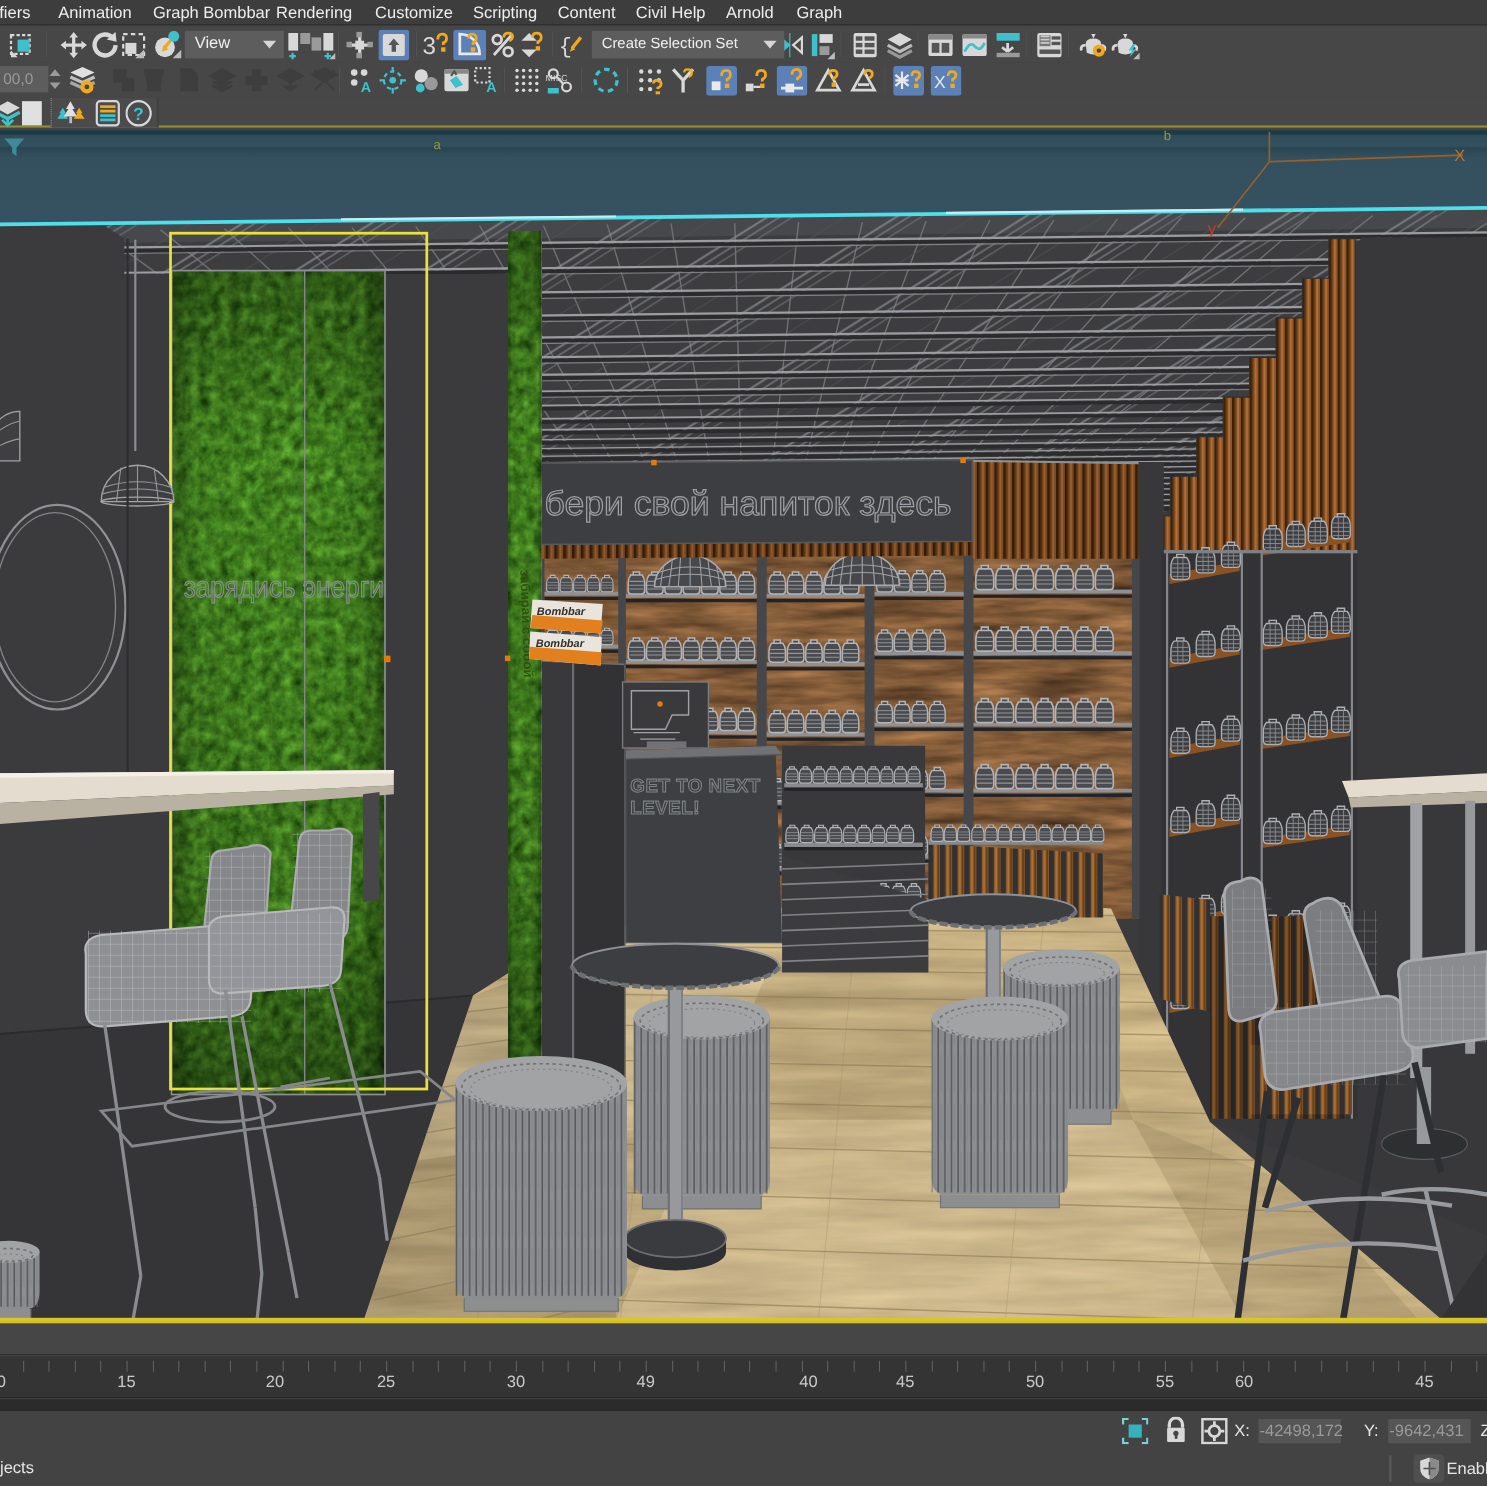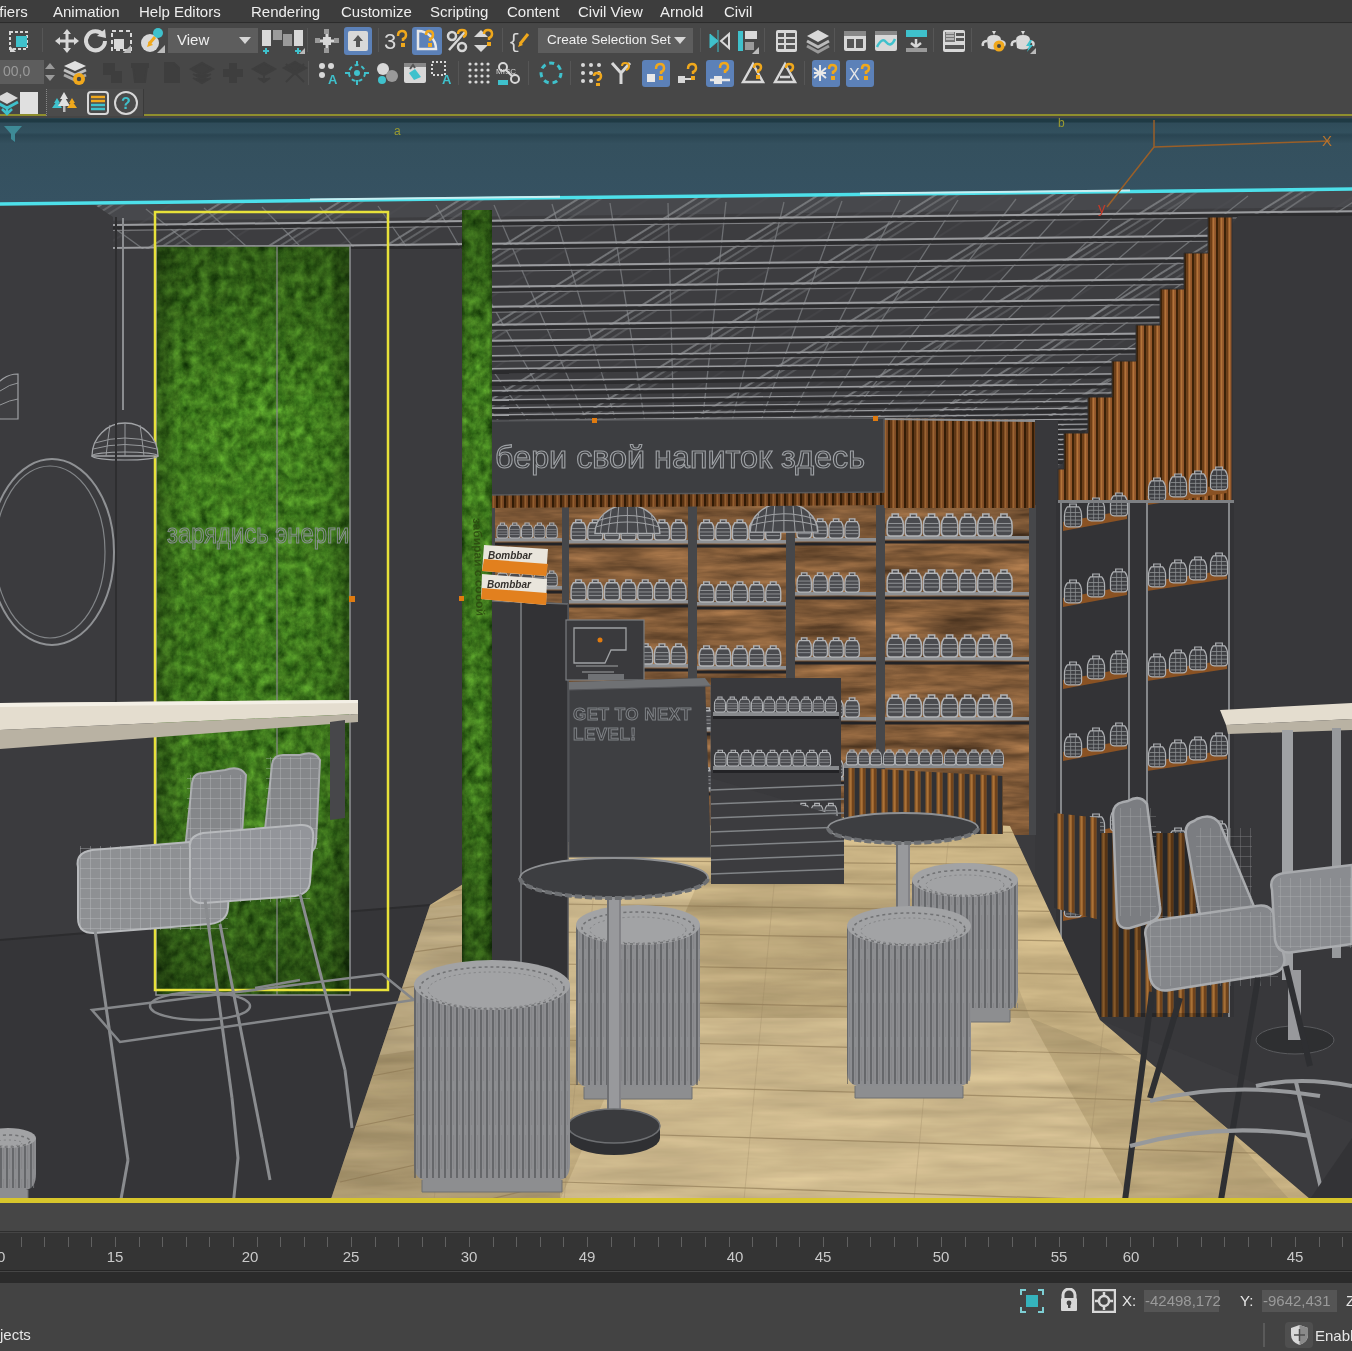--- a/index.html
+++ b/index.html
@@ -18,28 +18,28 @@
 #ruler .num{position:absolute;top:15px;color:#c9c9c9;font-size:15px;transform:translateX(-50%)}
 #darkstrip{position:absolute;left:0;top:1272px;width:1352px;height:11px;background:#2b2b2b}
 #status{position:absolute;left:0;top:1283px;width:1352px;height:68px;background:#434343}
 #status .lbl{position:absolute;color:#e6e6e6;font-size:15px}
 #status .box{position:absolute;background:#555555;color:#9a9a9a;font-size:15px;line-height:21px;padding-left:1px;height:22px}
 </style></head><body>
 <div id="root">
 <div id="menubar">
   <span style="left:-4px">ifiers</span>
   <span style="left:53px">Animation</span>
-  <span style="left:139px">Help Editors</span>
+  <span style="left:139px">Graph Bombbar</span>
   <span style="left:251px">Rendering</span>
   <span style="left:341px">Customize</span>
   <span style="left:430px">Scripting</span>
   <span style="left:507px">Content</span>
-  <span style="left:578px">Civil View</span>
+  <span style="left:578px">Civil Help</span>
   <span style="left:660px">Arnold</span>
-  <span style="left:724px">Civil</span>
+  <span style="left:724px">Graph</span>
 </div>
 <div id="tb1"></div>
     <div id="tb2"></div>
     <div id="tb3"></div>
     <svg class="ic" style="left:-14px;top:28px" width="26" height="26" viewBox="0 0 26 26">
       <rect x="-8" y="4" width="16" height="16" fill="none" stroke="#d8d8d8" stroke-width="2" stroke-dasharray="3 2"></rect>
       <rect x="2" y="8" width="10" height="10" fill="#3fc1cc"></rect>
     </svg>
     <svg class="ic" style="left:8px;top:28px" width="26" height="26" viewBox="0 0 26 26">
       <rect x="2" y="4" width="17" height="17" fill="none" stroke="#d8d8d8" stroke-width="2" stroke-dasharray="3 2"></rect>
@@ -184,21 +184,21 @@
     </svg>
     <svg class="ic" style="left:1010px;top:28px" width="27" height="26" viewBox="0 0 27 26">
       <path d="M6 12 Q6 7 13 7 Q20 7 20 12 L19 20 Q13 23 7 20 Z" fill="#d8d8d8"></path>
       <path d="M13 7 L11 3 H15 Z" fill="#d8d8d8"></path>
       <path d="M6 13 Q1 13 2 18" fill="none" stroke="#d8d8d8" stroke-width="2.5"></path>
       <path d="M20 13 Q25 14 23 18" fill="none" stroke="#d8d8d8" stroke-width="2.5"></path>
       <path d="M20 12 L16 18 H19 L17 24 L23 17 H20 L22 12 Z" fill="#3fc1cc"></path>
       <path d="M20 26 l6 0 0 -6 z" fill="#bbb"></path>
     </svg>
     <div class="drop" style="left:168px;top:28px;width:90px;height:25px">View<span class="arr"></span></div>
-    <div class="drop" style="left:538px;top:28px;width:155px;height:25px;font-size:13.5px">Create Selection Set<span class="arr"></span></div>
+    <div class="drop" style="left:538px;top:28px;width:175px;height:25px;font-size:13.5px">Create Selection Set<span class="arr"></span></div>
     <svg class="ic" style="left:62px;top:60px" width="26" height="26" viewBox="0 0 26 26">
       <path d="M13 1 L24 6 L13 11 L2 6 Z" fill="#e0e0e0"></path>
       <path d="M2 10 L13 15 L24 10" fill="none" stroke="#c0c0c0" stroke-width="3"></path>
       <path d="M2 15 L13 20 L24 15" fill="none" stroke="#a8a8a8" stroke-width="3"></path>
       <circle cx="17" cy="19" r="6" fill="#f0a81c"></circle>
       <circle cx="17" cy="19" r="2.2" fill="#474747"></circle>
     </svg>
     <svg class="ic" style="left:96px;top:60px" width="26" height="26" viewBox="0 0 26 26">
       <g fill="#3e3e3e" stroke="#3e3e3e" stroke-width="2">
         <path d="M8 4 h10 v8 h8 v10 h-10 v-8 h-8 z"></path>

